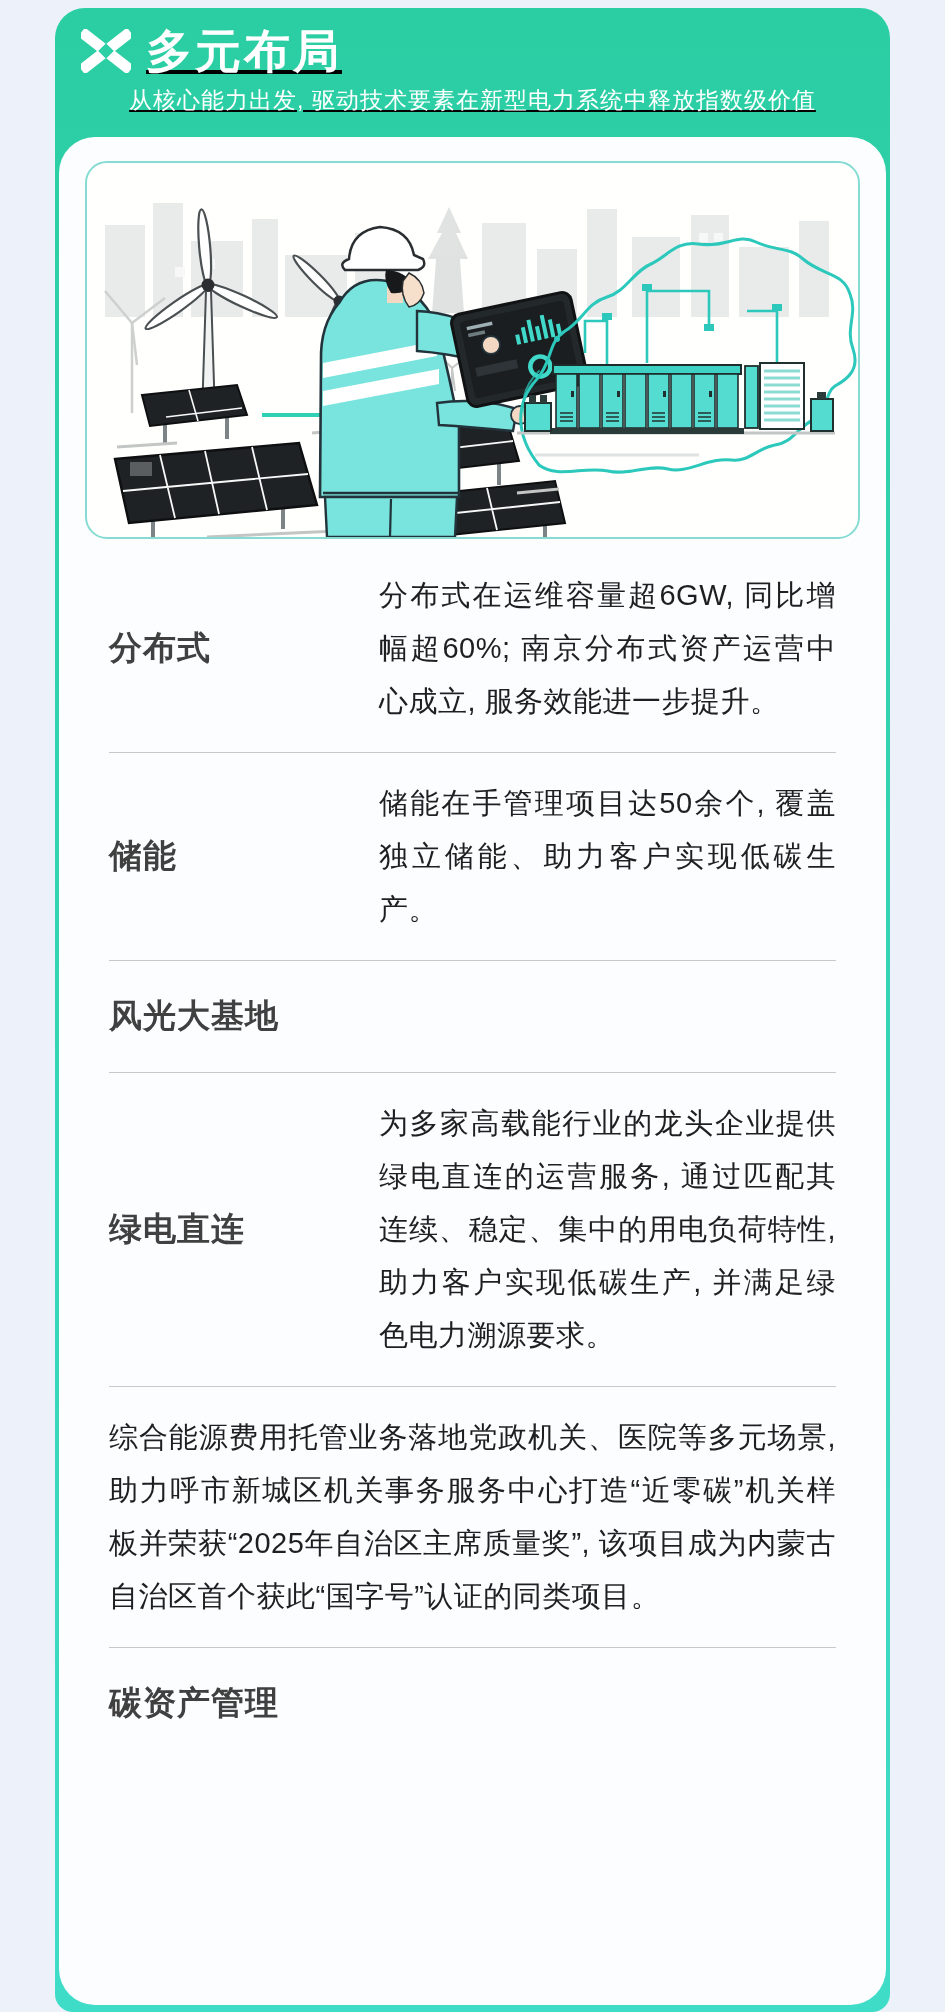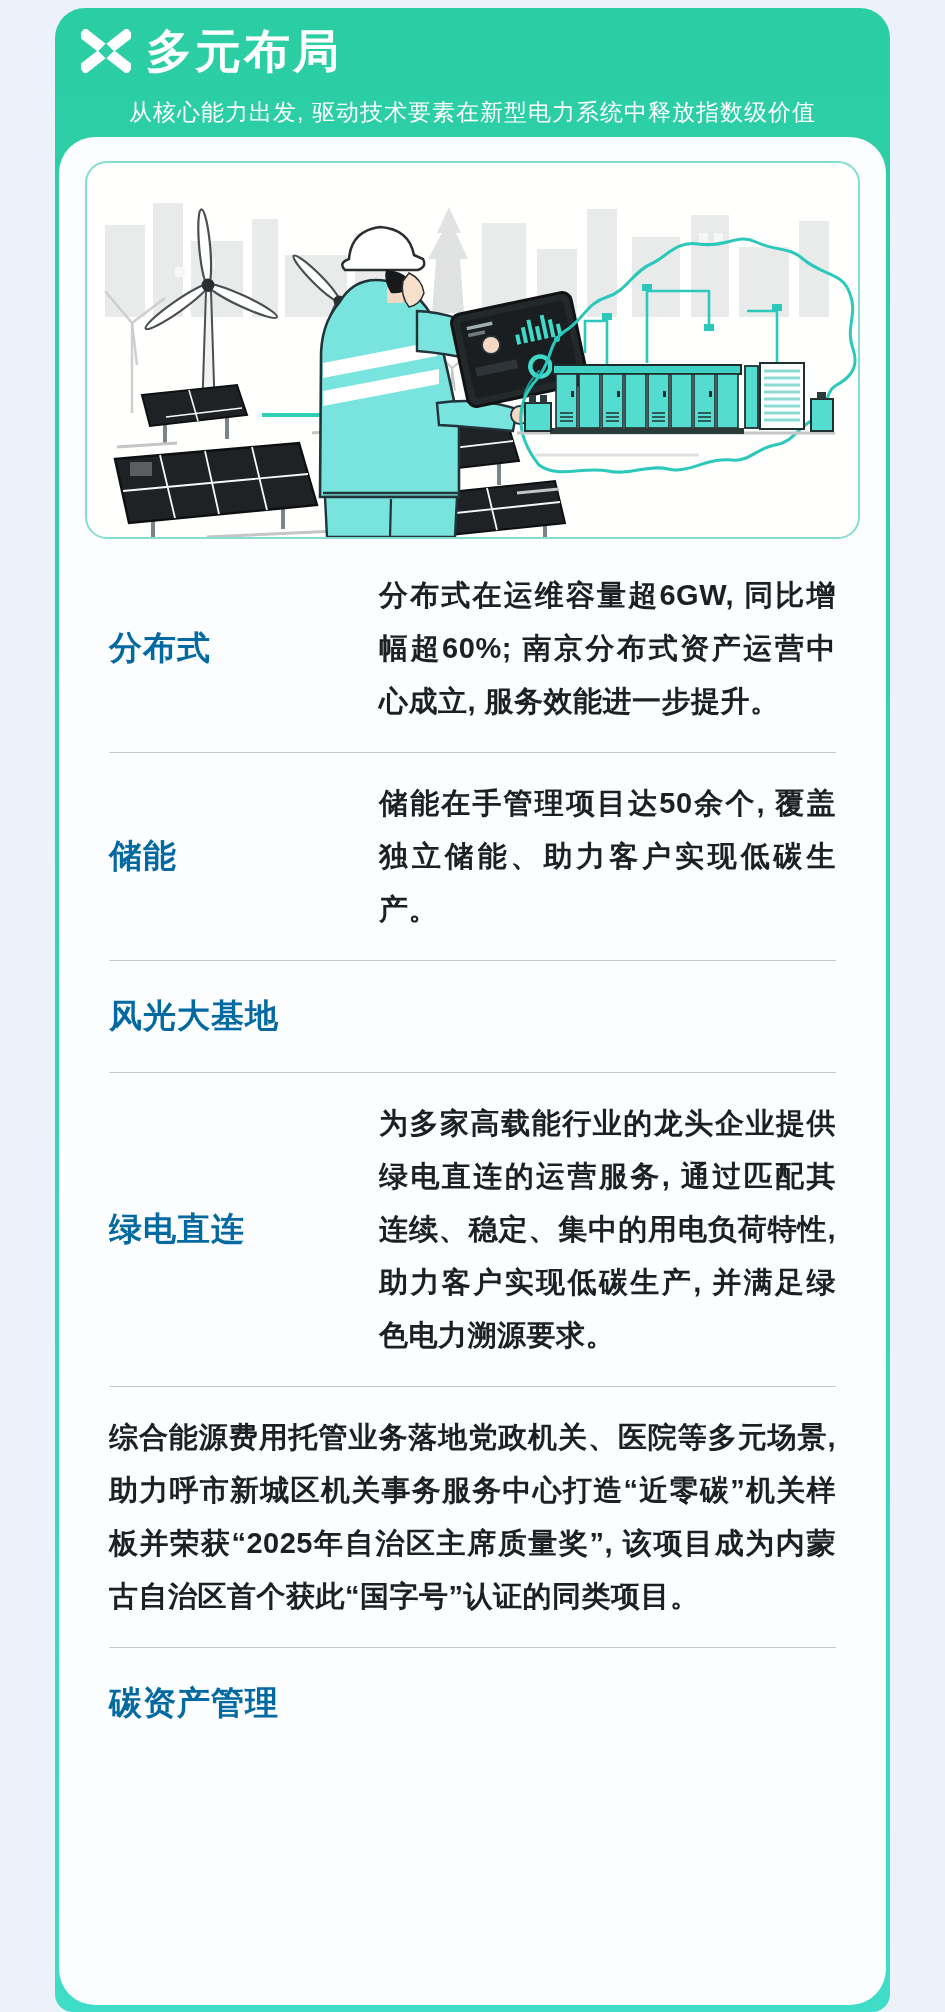--- a/index.html
+++ b/index.html
@@ -7,56 +7,56 @@
   .screen{
     position:relative; width:945px; height:2012px;
     background:#EDF1F9; overflow:hidden; margin:0 auto;
   }
   
   .panel{
     position:absolute; left:55px; top:8px; width:835px; height:2004px;
     background:linear-gradient(180deg,#2BCEA3 0%, #33D4B3 45%, #3FDCC8 100%);
     border-radius:30px 30px 18px 18px;
   }
-  .panel-header{ position:relative; height:129px; }
+  .panel-header{ position:relative; height:129px;text-decoration:underline; }
   .title-row{
     display:flex; align-items:center; gap:15px;
     padding:18px 0 0 26px;
   }
   .logo-x{ width:50px; height:44px; flex:0 0 auto; }
   .page-title{
     color:#FFFFFF; font-size:46px; font-weight:800; letter-spacing:3px;
     line-height:1.1;
   }
   .page-subtitle{
-    margin-top:20px; text-align:center;
+    margin-top:8px; text-align:center;
     color:#FFFFFF; font-size:23px; font-weight:500; letter-spacing:1px;
   }
   
   .card{
     position:absolute; left:4px; right:4px; top:129px; bottom:7px;
     background:#FBFDFF; border-radius:36px; overflow:hidden;
   }
   .illustration{
     margin:24px 26px 0 26px; height:378px;
     border:2px solid #86DCD3; border-radius:22px;
     background:#FFFFFE; overflow:hidden;
   }
   .illustration svg{ display:block; width:100%; height:100%; }
   .sections{ margin:6px 50px 0 50px; }
   .section{
     display:flex; align-items:center; padding:24px 0;
   }
   .section + .section{ border-top:1px solid #C9C9C9; }
   .sec-label{
-    flex:0 0 270px; color:#0369a1; font-size:33px; font-weight:700;
+    flex:0 0 270px; color:#404040; font-size:33px; font-weight:700;
     line-height:1.9; white-space:pre-line; letter-spacing:1px;
   }
   .sec-text{
-    flex:1; color:#1E1F20; font-size:29px; font-weight:700;
+    flex:1; color:#1E1F20; font-size:29px; font-weight:400;
     line-height:53px; text-align:justify; letter-spacing:0.5px;
   }
 </style>
 </head>
 <body>
 
 <div class="screen">
   <div class="panel">
 
     <div class="panel-header">

